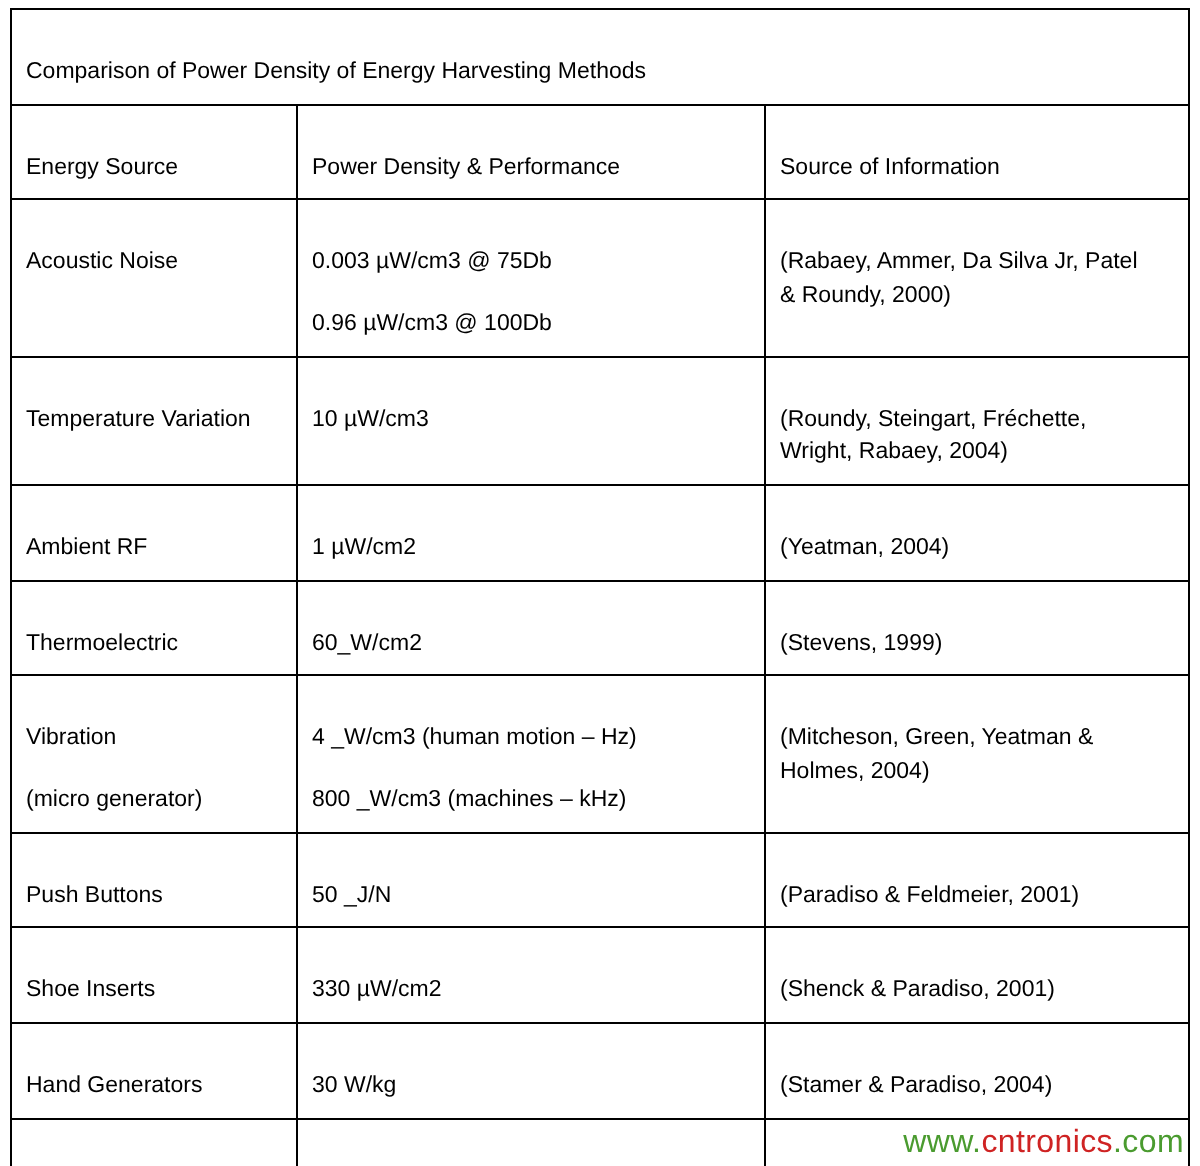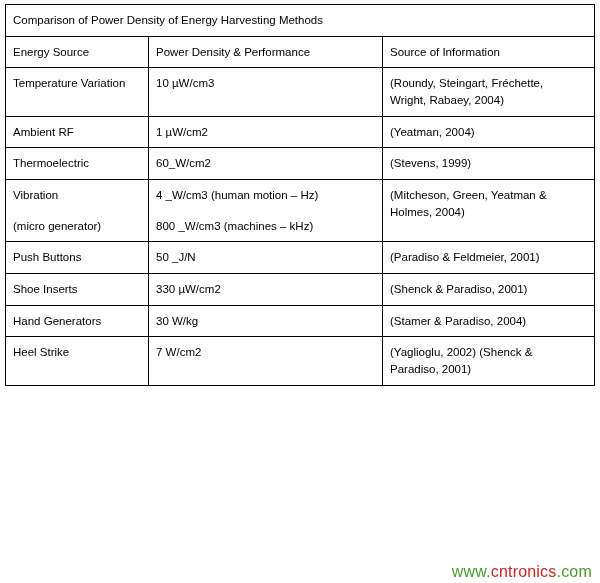--- a/index.html
+++ b/index.html
@@ -22,21 +22,21 @@
     width: 589px;
   }
   table.harvest {
     border-collapse: collapse;
     width: 589px;
     table-layout: fixed;
   }
   table.harvest td {
     border: 1px solid #000000;
     vertical-align: top;
-    padding: 7px 6px 7px 7px;
+    padding: 23px 6px 7px 7px;
     font-size: 11.5px;
     line-height: 1.45;
     font-family: "Liberation Sans", sans-serif;
   }
   .col-a { width: 143px; }
   .col-b { width: 234px; }
   .col-c { width: 212px; }
 
   .title-cell {
     font-size: 11.5px;
@@ -70,20 +70,33 @@
     <tbody>
       <tr>
         <td class="title-cell" colspan="3">Comparison of Power Density of Energy Harvesting Methods</td>
       </tr>
       <tr>
         <td>Energy Source</td>
         <td>Power Density &amp; Performance</td>
         <td>Source of Information</td>
       </tr>
 
+      <tr>
+        <td>
+          <span class="cellline">Acoustic Noise</span>
+        </td>
+        <td>
+          <span class="cellline">0.003 µW/cm3 @ 75Db</span>
+          <span class="cellline">0.96 µW/cm3 @ 100Db</span>
+        </td>
+        <td>
+          <span class="cellline">(Rabaey, Ammer, Da Silva Jr, Patel</span>
+          <span>&amp; Roundy, 2000)</span>
+        </td>
+      </tr>
 
       <tr>
         <td>
           <span class="cellline">Temperature Variation</span>
         </td>
         <td>
           <span class="cellline">10 µW/cm3</span>
         </td>
         <td>
           <span class="cellline">(Roundy, Steingart, Fréchette,</span>

